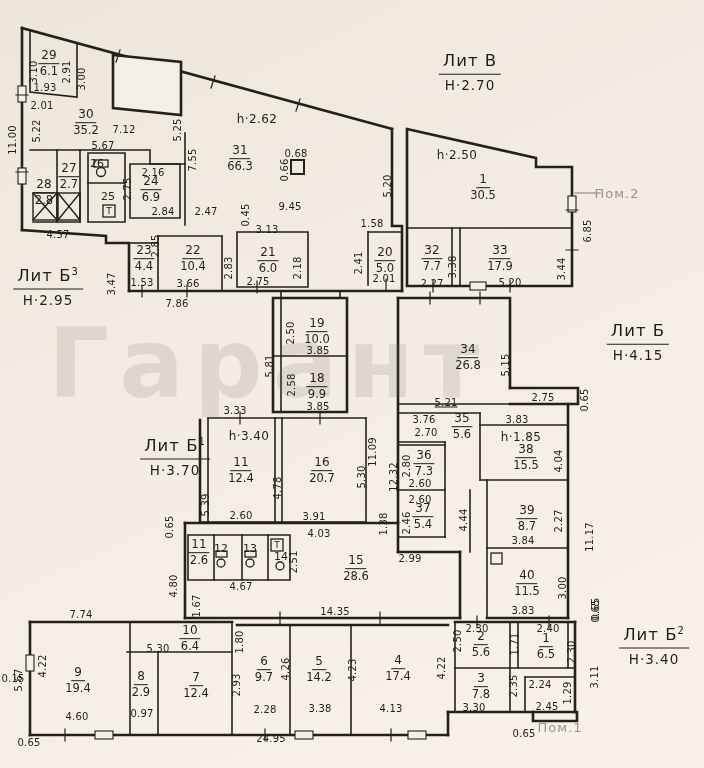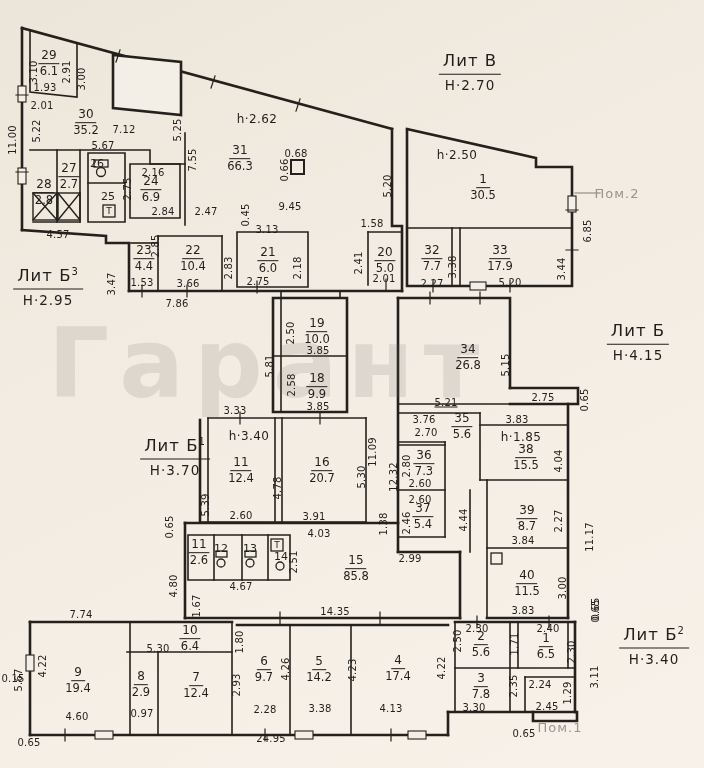--- a/index.html
+++ b/index.html
@@ -201,21 +201,21 @@
       <div class="room lbl" style="left: 317px; top: 386px;"><span class="num">18</span><span class="area">9.9</span></div>
       <div class="room lbl" style="left: 468px; top: 357px;"><span class="num">34</span><span class="area">26.8</span></div>
       <div class="room lbl" style="left: 241px; top: 470px;"><span class="num">11</span><span class="area">12.4</span></div>
       <div class="room lbl" style="left: 322px; top: 470px;"><span class="num">16</span><span class="area">20.7</span></div>
       <div class="room lbl" style="left: 462px; top: 426px;"><span class="num">35</span><span class="area">5.6</span></div>
       <div class="room lbl" style="left: 424px; top: 463px;"><span class="num">36</span><span class="area">7.3</span></div>
       <div class="room lbl" style="left: 423px; top: 516px;"><span class="num">37</span><span class="area">5.4</span></div>
       <div class="room lbl" style="left: 526px; top: 457px;"><span class="num">38</span><span class="area">15.5</span></div>
       <div class="room lbl" style="left: 527px; top: 518px;"><span class="num">39</span><span class="area">8.7</span></div>
       <div class="room lbl" style="left: 527px; top: 583px;"><span class="num">40</span><span class="area">11.5</span></div>
-      <div class="room lbl" style="left: 356px; top: 568px;"><span class="num">15</span><span class="area">85.8</span></div>
+      <div class="room lbl" style="left: 356px; top: 568px;"><span class="num">15</span><span class="area">28.6</span></div>
       <div class="room lbl" style="left: 199px; top: 552px;"><span class="num">11</span><span class="area">2.6</span></div>
       <div class="room noarea lbl" style="left: 221px; top: 548px;"><span class="num">12</span></div>
       <div class="room noarea lbl" style="left: 250px; top: 548px;"><span class="num">13</span></div>
       <div class="room noarea lbl" style="left: 281px; top: 556px;"><span class="num">14</span></div>
       <div class="room lbl" style="left: 190px; top: 638px;"><span class="num">10</span><span class="area">6.4</span></div>
       <div class="room lbl" style="left: 78px; top: 680px;"><span class="num">9</span><span class="area">19.4</span></div>
       <div class="room lbl" style="left: 141px; top: 684px;"><span class="num">8</span><span class="area">2.9</span></div>
       <div class="room lbl" style="left: 196px; top: 685px;"><span class="num">7</span><span class="area">12.4</span></div>
       <div class="room lbl" style="left: 264px; top: 669px;"><span class="num">6</span><span class="area">9.7</span></div>
       <div class="room lbl" style="left: 319px; top: 669px;"><span class="num">5</span><span class="area">14.2</span></div>

